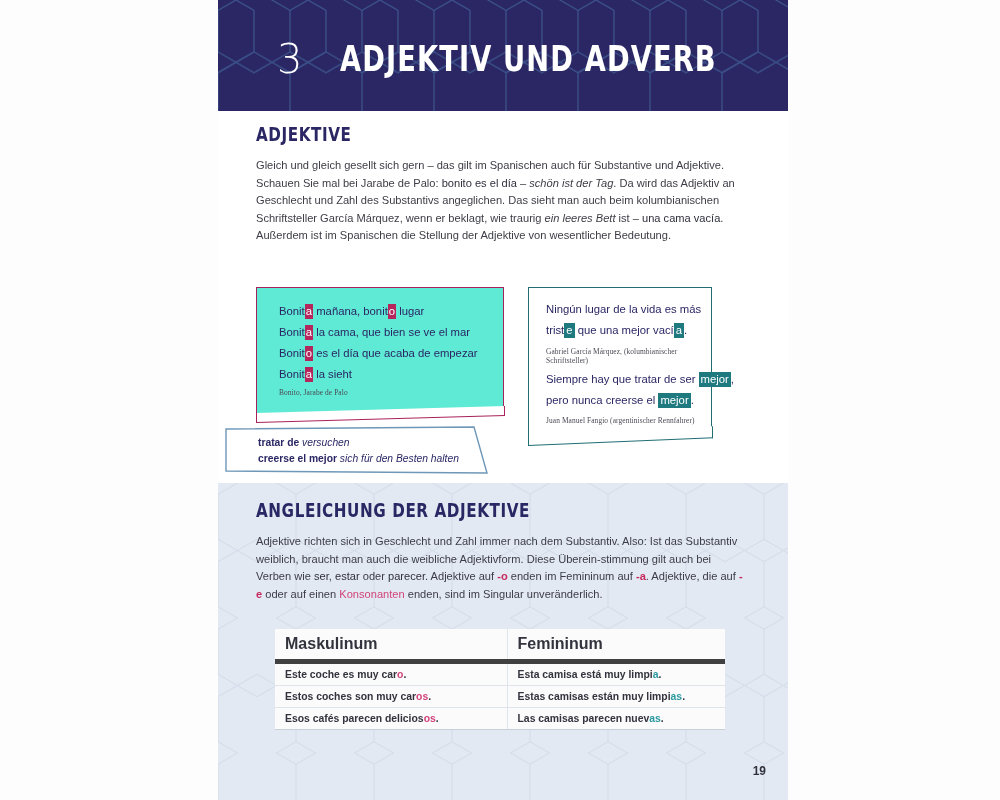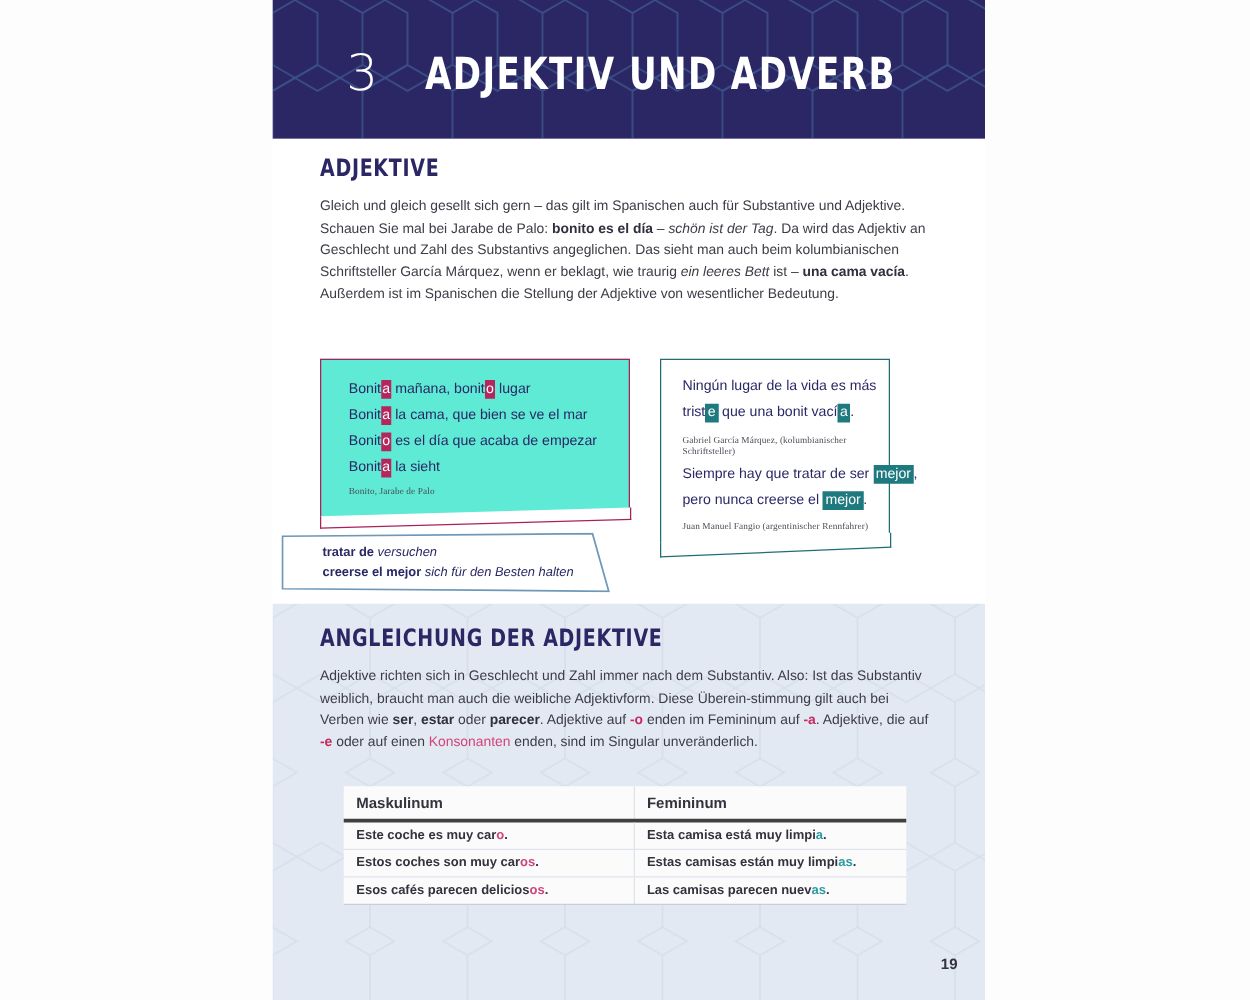--- a/index.html
+++ b/index.html
@@ -78,21 +78,21 @@
   }
 
   
   .body {
     font-family: "Liberation Sans", sans-serif;
     font-size: 11.1px;
     line-height: 17.6px;
     color: #3c3c46;
     text-align: left;
   }
-  .body b { font-weight: 700; color: #2f2f3d; }
+  .body b { font-weight: 400; color: #2f2f3d; }
   .body i { font-style: italic; }
   .pink-txt { color: #c62a5e; font-weight: 700; }
   .pink-plain { color: #d1447a; }
 
   
   .box-pink {
     position: absolute;
     left: 38px; top: 176px;
     width: 248px; height: 129px;
     border: 1.4px solid #a8215a;
@@ -171,23 +171,23 @@
   .tbl td {
     padding: 5px 10px 5px 10px;
     font-size: 10.4px;
     font-weight: 700;
     color: #33333d;
     border-bottom: 1px solid #dfe3ea;
     vertical-align: middle;
     height: 21px;
   }
   .tbl tr.head td {
-    font-size: 12px;
+    font-size: 16px;
     padding-top: 6px; padding-bottom: 6px;
-    border-bottom: 3px solid #404040;
+    border-bottom: 5px solid #404040;
   }
   .tbl td.col-l { width: 232px; border-right: 1px solid #dfe3ea; }
   .tbl tr:last-child td { border-bottom: 1px solid #c9cfd9; }
   .th-m { color: #c62a5e; font-weight: 700; }
   .th-f { color: #1f7a80; font-weight: 700; }
   .e-pink { color: #d1447a; }
   .e-teal { color: #2a9aa0; }
 
   .pageno {
     position: absolute; right: 22px; bottom: 22px;
@@ -234,21 +234,21 @@
             <div class="quote-line"><span>Bonit</span><span class="hl-pink">a</span><span> la cama, que bien se ve el mar</span></div>
             <div class="quote-line"><span>Bonit</span><span class="hl-pink">o</span><span> es el día que acaba de empezar</span></div>
             <div class="quote-line"><span>Bonit</span><span class="hl-pink">a</span><span> la sieht</span></div>
           </div>
         <div class="attrib" style="position:absolute; left:22px; top:100px;">Bonito, Jarabe de Palo</div>
       </div>
 
       <div class="box-teal">
         <div style="position:absolute; left:17px; top:11px;" id="teal-lines-1">
             <div class="quote-line"><span>Ningún lugar de la vida es más</span></div>
-            <div class="quote-line"><span>trist</span><span class="hl-teal">e</span><span> que una bonit vací</span><span class="hl-teal">a</span><span>.</span></div>
+            <div class="quote-line"><span>trist</span><span class="hl-teal">e</span><span> que una mejor vací</span><span class="hl-teal">a</span><span>.</span></div>
           </div>
         <div class="attrib" style="position:absolute; left:17px; top:59px;">Gabriel García Márquez, (kolumbianischer Schriftsteller)</div>
         <div style="position:absolute; left:17px; top:81px;" id="teal-lines-2">
             <div class="quote-line"><span>Siempre hay que tratar de ser </span><span class="hl-teal">mejor</span><span>,</span></div>
             <div class="quote-line"><span>pero nunca creerse el </span><span class="hl-teal">mejor</span><span>.</span></div>
           </div>
         <div class="attrib" style="position:absolute; left:17px; top:128px;">Juan Manuel Fangio (argentinischer Rennfahrer)</div>
       </div>
 
       <div class="vocab">

